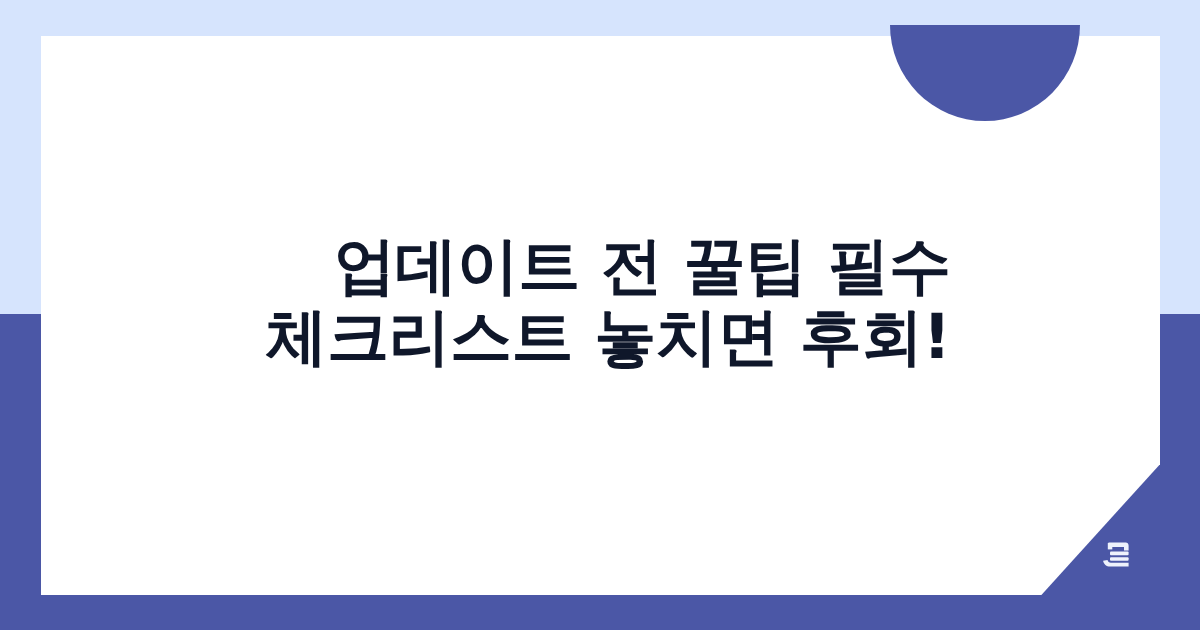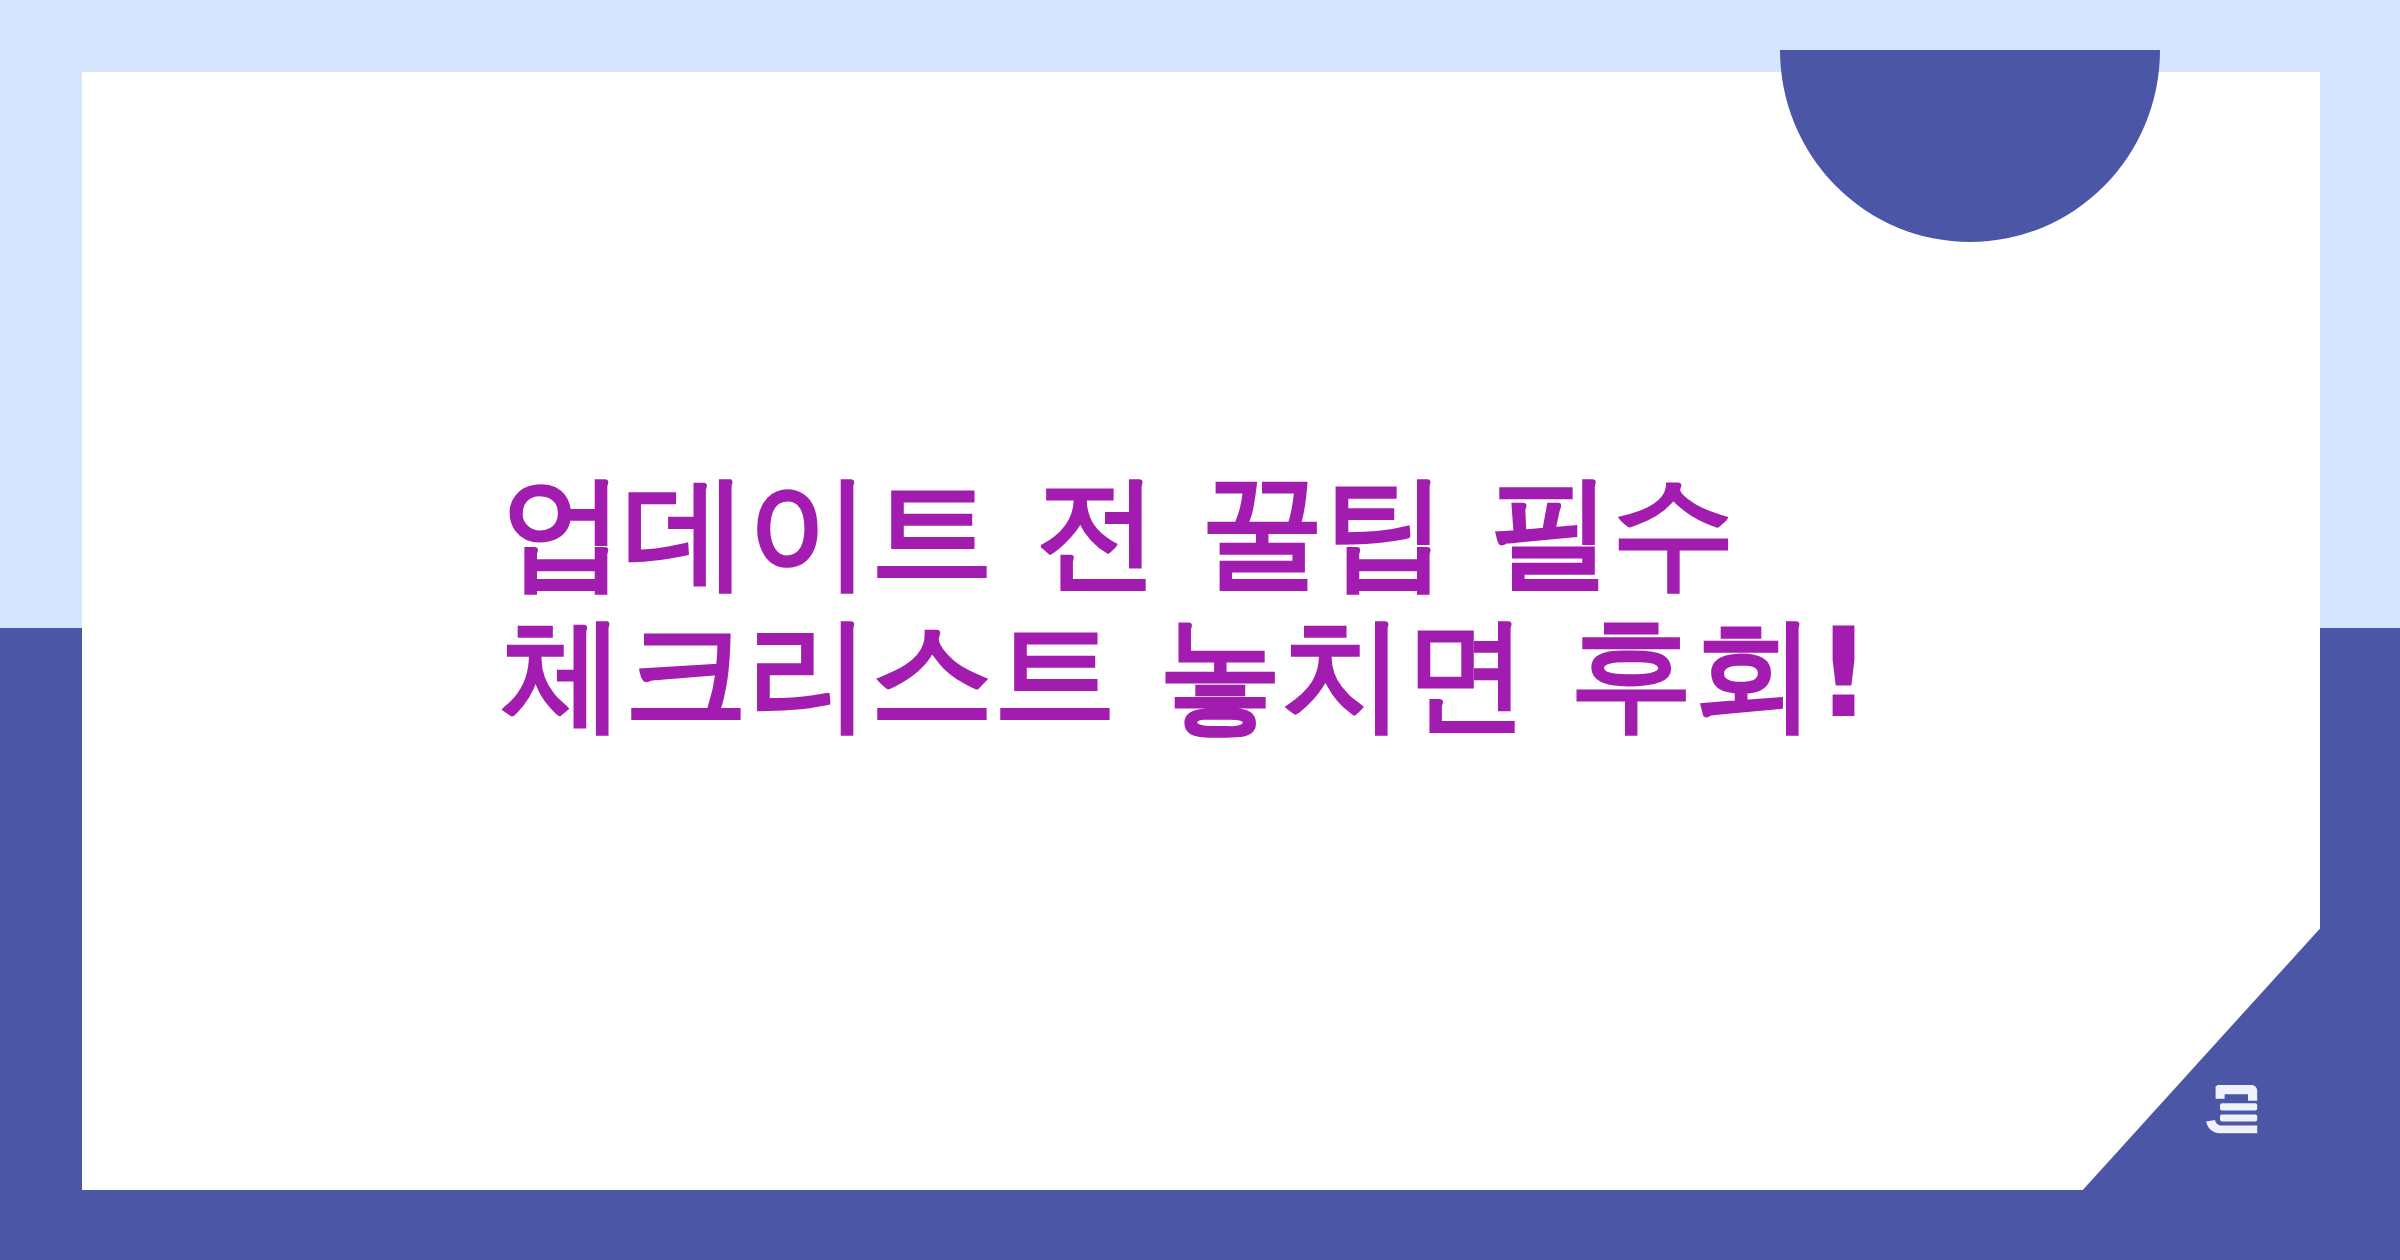--- a/index.html
+++ b/index.html
@@ -75,27 +75,27 @@
     height: 559px;
     z-index: 4;
     display: flex;
     align-items: center;
     justify-content: center;
     pointer-events: none;
   }
   .headline {
     margin: 0;
     padding: 0 60px 28px 60px;
-    text-align: left;
+    text-align: right;
     font-family: "DejaVu Sans", "Liberation Sans", sans-serif;
     font-size: 62px;
     font-weight: 700;
     line-height: 1.13;
     letter-spacing: -0.5px;
-    color: #a21caf;
+    color: #0f172a;
     word-break: keep-all;
     max-width: 700px;
   }
 
   
   .corner-mark {
     position: absolute;
     left: 1096px;
     top: 532px;
     width: 44px;

